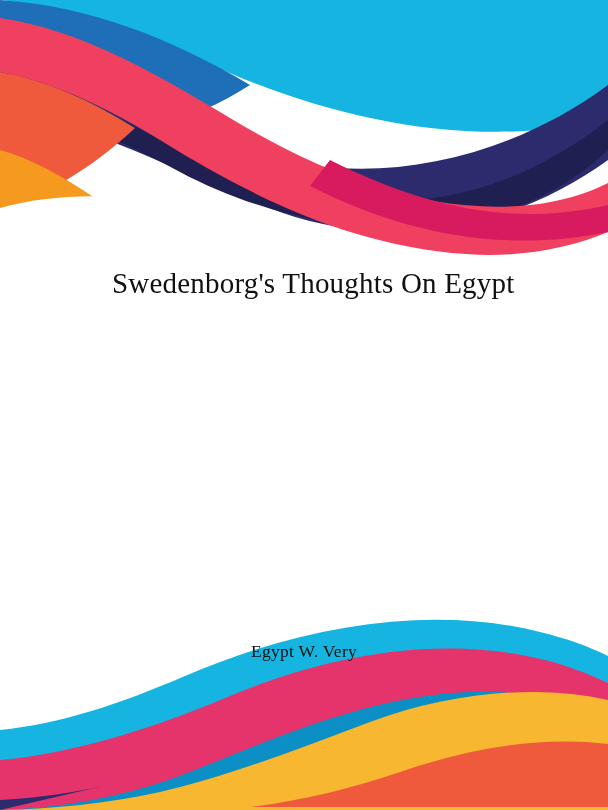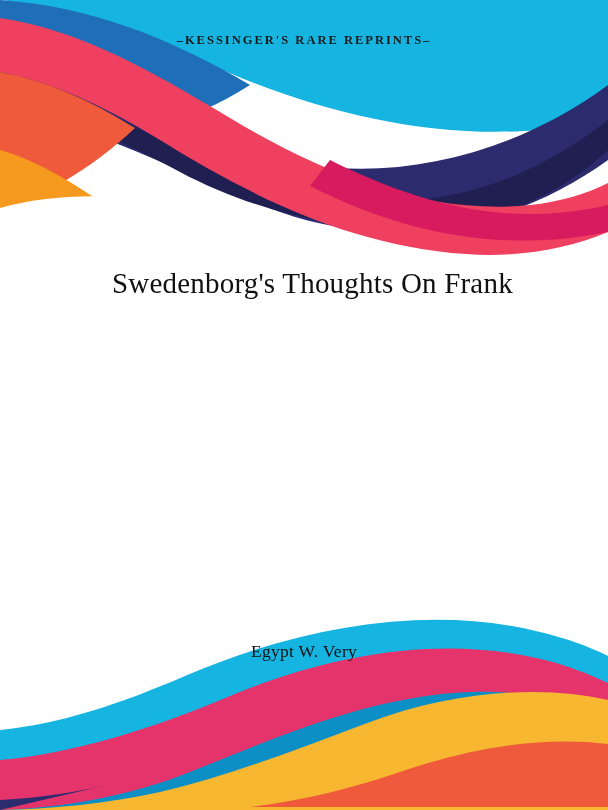--- a/index.html
+++ b/index.html
@@ -98,18 +98,17 @@
 
     <path d="M 608,650 C 520,628 420,638 330,676 C 250,710 175,748 100,772 C 66,783 32,790 0,793 L 0,810 L 608,810 Z" fill="#f59a1e" opacity="0.0"></path>
     <path d="M 608,700 C 540,684 450,692 370,722 C 300,748 230,776 160,792 C 105,804 50,809 0,810 L 608,810 Z" fill="#f7b731"></path>
 
     <path d="M 608,744 C 540,736 470,748 400,772 C 350,789 300,801 250,807 L 608,807 Z" fill="#ef5a3c"></path>
 
     <path d="M 0,800 C 40,798 80,792 120,782 L 0,810 Z" fill="#2b2b6e"></path>
   </svg>
 
   <div class="text-layer">
-    <div id="imprint">–KESSINGER'S RARE REPRINTS–</div>
-    <div id="title">Swedenborg's Thoughts On Frank</div>
+    <div id="title">Swedenborg's Thoughts On Egypt</div>
     <div id="author">Egypt W. Very</div>
   </div>
 
 </div>
 
 </body></html>

